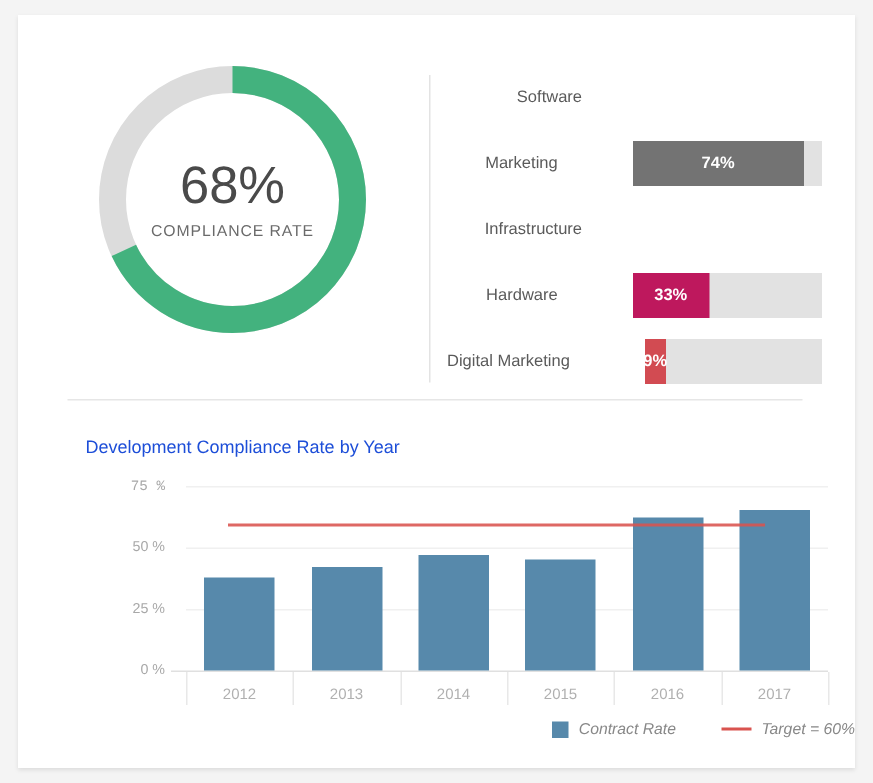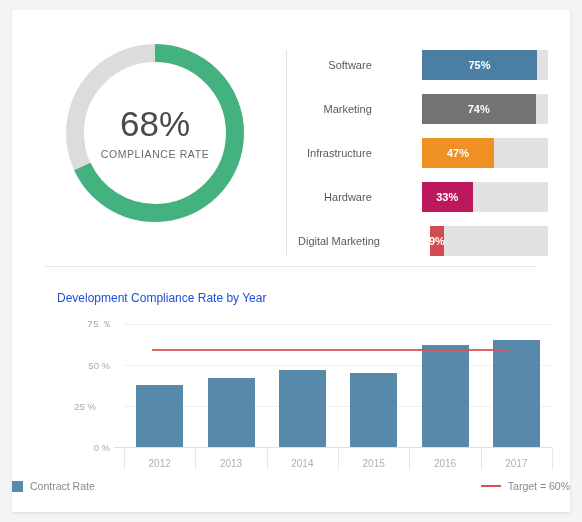--- a/index.html
+++ b/index.html
@@ -80,21 +80,21 @@
   .colbar { position: absolute; background: #5789ab; }
   .xtick { position: absolute; width: 1px; background: #e8e8e8; }
   .xlabel {
     position: absolute; font-size: 10px; color: #b0b0b0;
     text-align: center; transform: translateX(-50%);
   }
   #targetline { position: absolute; height: 2px; background: #d9534f; opacity: 0.88; }
 
   #legend {
     position: absolute; left: 0; top: 470px; width: 558px;
-    display: flex; align-items: center; justify-content: space-between; gap: 30px;
+    display: flex; align-items: center; justify-content: flex-end; gap: 30px; font-style: italic;
   }
   .lg-item { display: flex; align-items: center; gap: 7px; }
   .lg-swatch { width: 11px; height: 11px; background: #5789ab; }
   .lg-line { width: 20px; height: 2px; background: #d9534f; }
   .lg-text { font-size: 10.5px; color: #888888; }
 </style>
 </head>
 <body>
 
 <div id="card">
@@ -110,41 +110,31 @@
         <div id="donut-value">68%</div>
         <div id="donut-label">COMPLIANCE RATE</div>
       </div>
     </div>
 
     <div id="vdivider"></div>
 
     <div id="barlist">
         <div class="bl-row" style="top: 0px;">
           <div class="bl-label">Software</div>
-          <div class="bl-track">
-            <div class="bl-fill" style="width: 115.5px; background: rgb(74, 127, 163);">
-              <span class="bl-pct">75%</span>
-            </div>
-          </div>
         </div>
         <div class="bl-row" style="top: 44px;">
           <div class="bl-label">Marketing</div>
           <div class="bl-track">
             <div class="bl-fill" style="width: 113.96px; background: #737373;">
               <span class="bl-pct">74%</span>
             </div>
           </div>
         </div>
         <div class="bl-row" style="top: 88px;">
           <div class="bl-label">Infrastructure</div>
-          <div class="bl-track">
-            <div class="bl-fill" style="width: 72.38px; background: rgb(239, 144, 34);">
-              <span class="bl-pct">47%</span>
-            </div>
-          </div>
         </div>
         <div class="bl-row" style="top: 132px;">
           <div class="bl-label">Hardware</div>
           <div class="bl-track">
             <div class="bl-fill" style="width: 50.82px; background: #be185d;">
               <span class="bl-pct">33%</span>
             </div>
           </div>
         </div>
         <div class="bl-row" style="top: 176px;">
@@ -161,21 +151,21 @@
   <div id="hdivider"></div>
 
   <div id="chart-title">Development Compliance Rate by Year</div>
 
   <div id="plot">
       <div class="gridline" style="top: 14px;"></div>
       <div class="ytick" style="top: 14px; left: 46px; font-family: Liberation Mono, monospace;">75 %</div>
       <div class="gridline" style="top: 55px;"></div>
       <div class="ytick" style="top: 55px; left: 46px;">50 %</div>
       <div class="gridline" style="top: 96px;"></div>
-      <div class="ytick" style="top: 96px; left: 32px;">25 %</div>
+      <div class="ytick" style="top: 96px; left: 46px;">25 %</div>
       <div class="ytick" style="top: 137px; left: 46px;">0 %</div>
       <div id="axis-base" style="top: 137px;"></div>
       <div class="colbar" style="left: 124.167px; width: 47px; top: 74.68px; height: 62.32px;"></div>
       <div class="xlabel" style="left: 147.667px; top: 148px;">2012</div>
       <div class="xtick" style="left: 112px; top: 138px; height: 22px;"></div>
       <div class="colbar" style="left: 195.5px; width: 47px; top: 68.12px; height: 68.88px;"></div>
       <div class="xlabel" style="left: 219px; top: 148px;">2013</div>
       <div class="xtick" style="left: 183.333px; top: 138px; height: 22px;"></div>
       <div class="colbar" style="left: 266.833px; width: 47px; top: 59.92px; height: 77.08px;"></div>
       <div class="xlabel" style="left: 290.333px; top: 148px;">2014</div>

